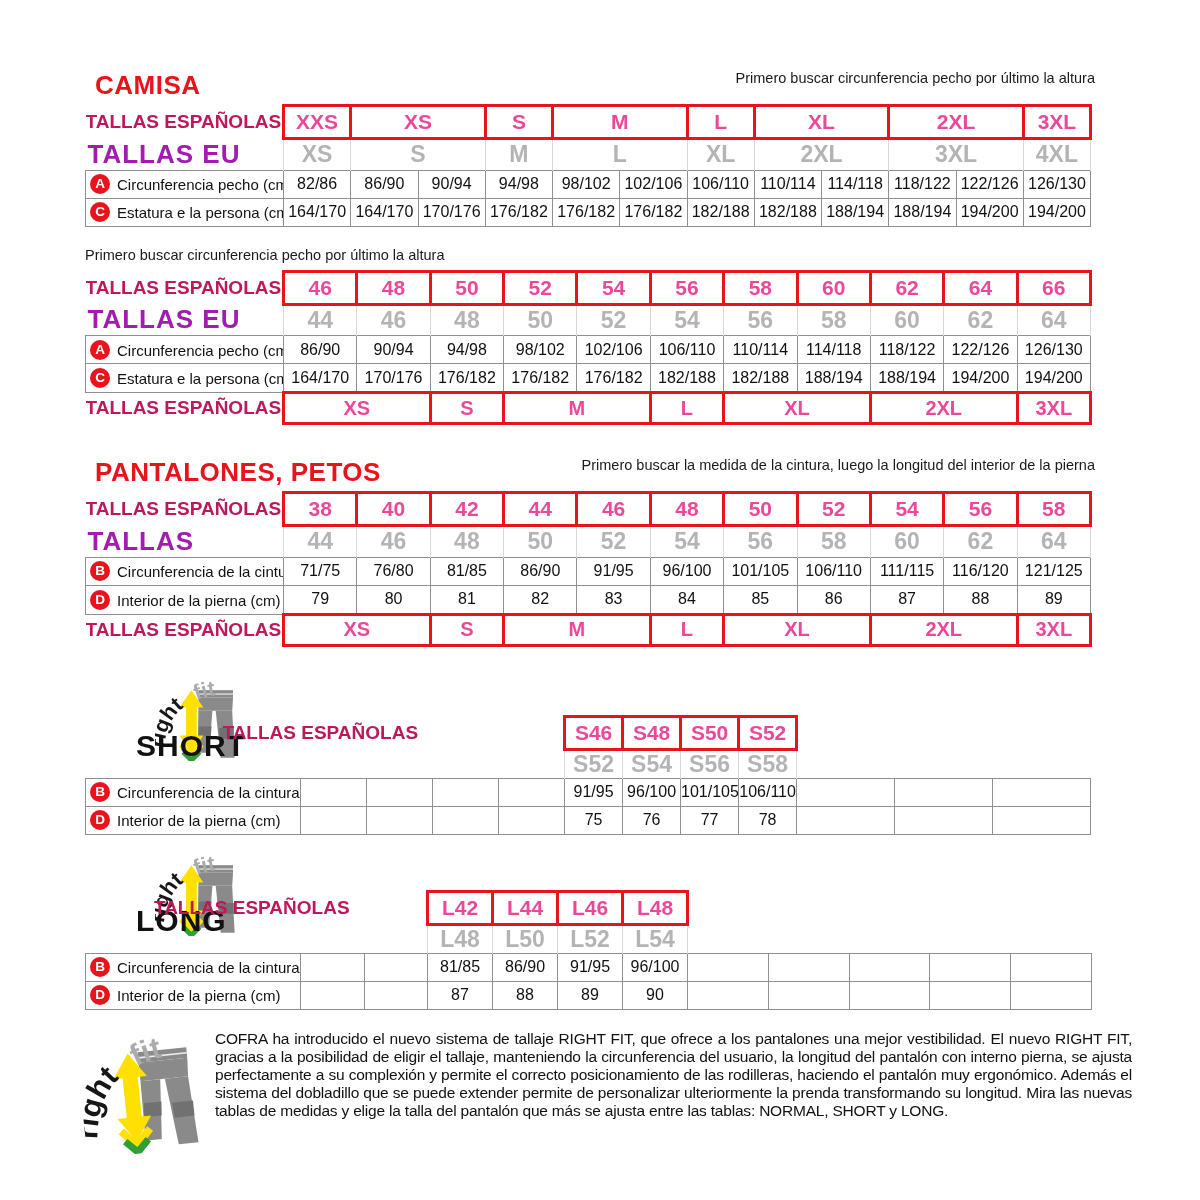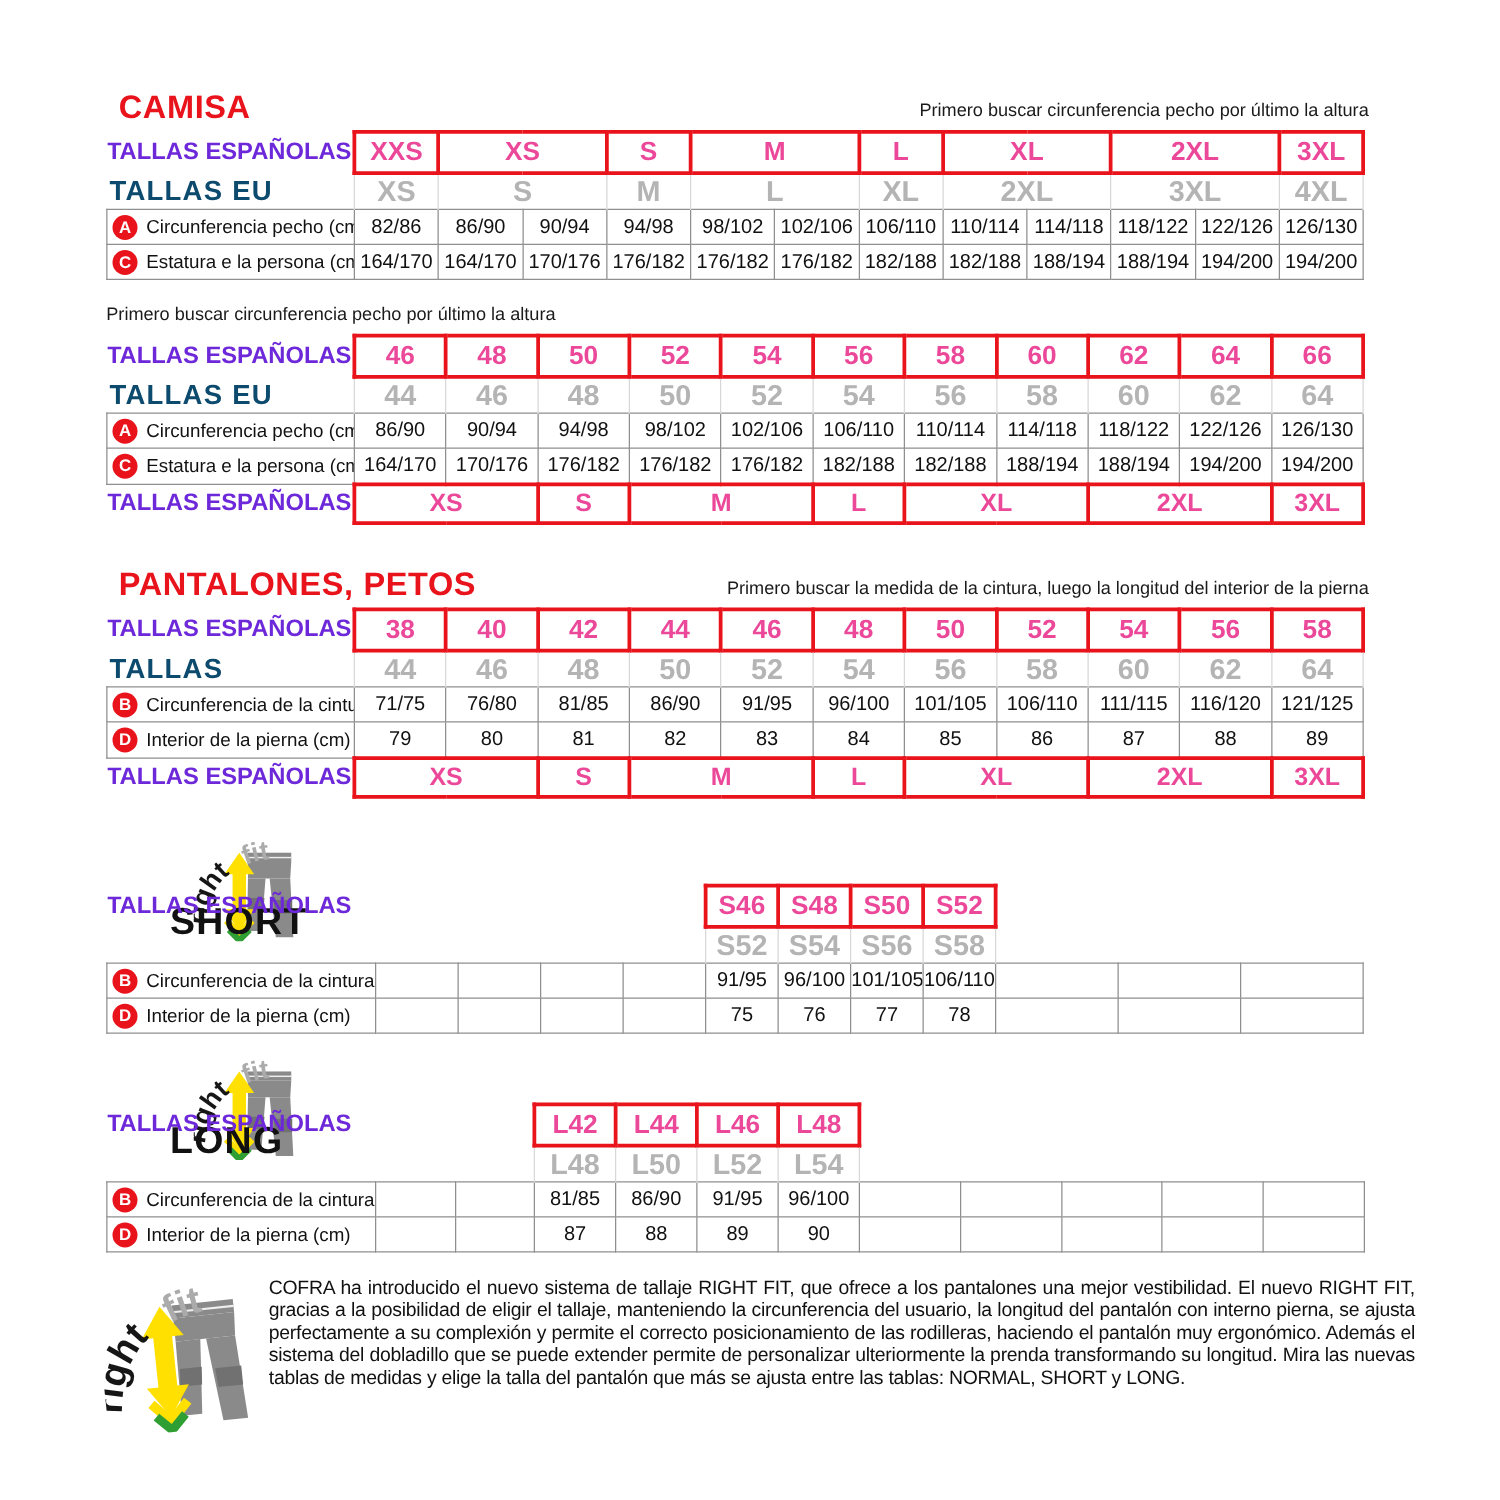--- a/index.html
+++ b/index.html
@@ -1,30 +1,30 @@
 <!DOCTYPE html>
 <html><head>
 <meta charset="utf-8">
 <style>
   html,body{margin:0;padding:0;background:#ffffff;}
   body{width:1200px;height:1200px;overflow:hidden;font-family:"Liberation Sans",sans-serif;color:#111;}
   .wrap{margin-left:85px;width:1010px;position:relative;}
   .section{position:relative;}
-  .title-row{display:flex;justify-content:space-between;align-items:flex-end;margin-bottom:3px;}
+  .title-row{display:flex;justify-content:space-between;margin-bottom:3px;}
   .section-title{color:#e8131b;font-weight:bold;font-size:26px;letter-spacing:.5px;padding-left:10px;white-space:nowrap;}
   .note{font-size:14.5px;color:#1a1a1a;padding-bottom:4px;white-space:nowrap;}
   table.size-table{border-collapse:collapse;table-layout:fixed;width:1005px;}
   td{padding:0;vertical-align:middle;overflow:hidden;white-space:nowrap;}
   .red-row td{height:30px;}
   .grey-row td{height:27px;}
   .data-row td{height:27px;}
   .bottom-row td{height:28px;}
   .row-label{border:none;}
-  .red-label{color:#6d28d9;font-weight:bold;font-size:19px;text-align:left;padding-right:8px;}
-  .grey-label{color:#0c4a6e;font-weight:bold;font-size:22px;letter-spacing:1px;text-align:left;padding-left:2px;}
+  .red-label{color:#be185d;font-weight:bold;font-size:19px;text-align:center;padding-right:8px;}
+  .grey-label{color:#a21caf;font-weight:bold;font-size:26px;letter-spacing:1px;text-align:left;padding-left:2px;}
   .red-box{border:3px solid #e8131b;color:#ec4899;font-weight:bold;font-size:21px;text-align:center;}
   .bottom-row .red-box{font-size:20px;}
   .grey-cell{color:#b4b4b4;font-weight:bold;font-size:23px;text-align:center;border-left:1px solid #d8d8d8;border-right:1px solid #d8d8d8;border-top:none;border-bottom:none;}
   .data-cell{border:1px solid #8f8f8f;font-size:16px;text-align:center;color:#111;}
   .blank{border:none;}
   .data-label{border:1px solid #8f8f8f;padding-left:4px;}
   .badge{display:inline-block;width:20px;height:20px;border-radius:50%;background:#e8131b;color:#fff;font-weight:bold;font-size:13.5px;line-height:20px;text-align:center;vertical-align:middle;margin-right:7px;}
   .mlabel{font-size:15px;color:#111;vertical-align:middle;}
   
   #sec-camisa{margin-top:70px;}

